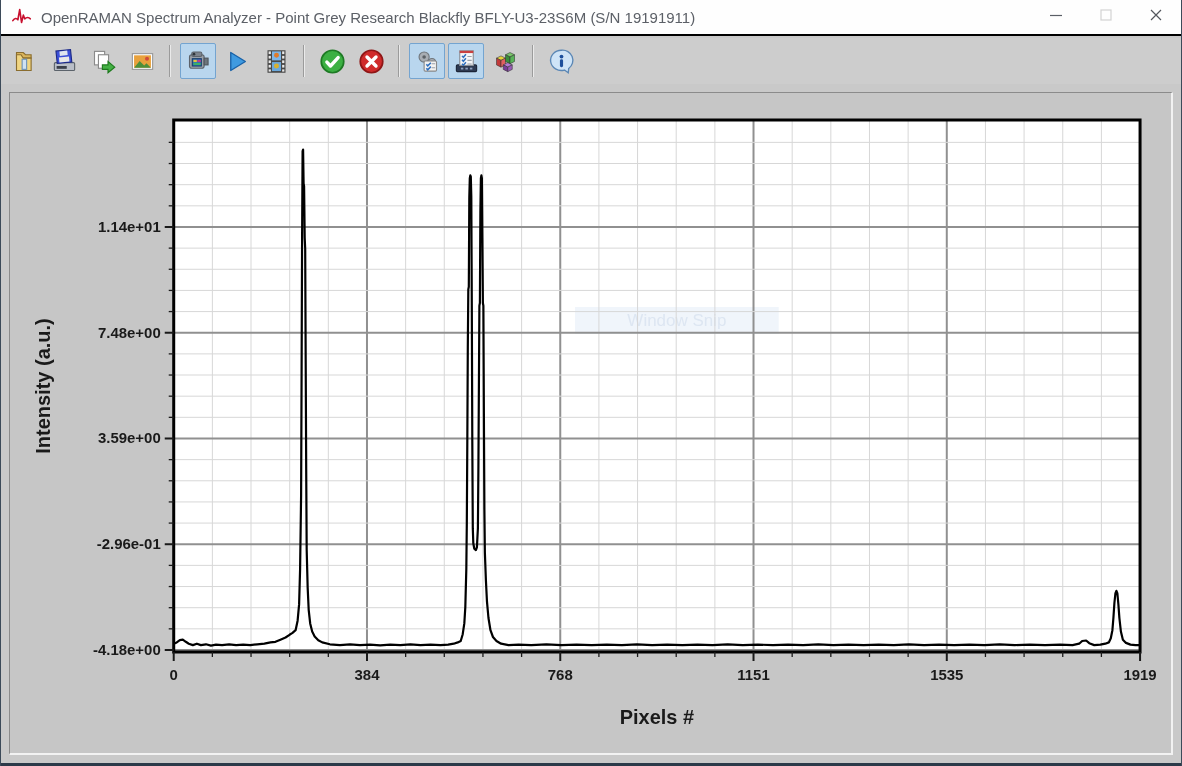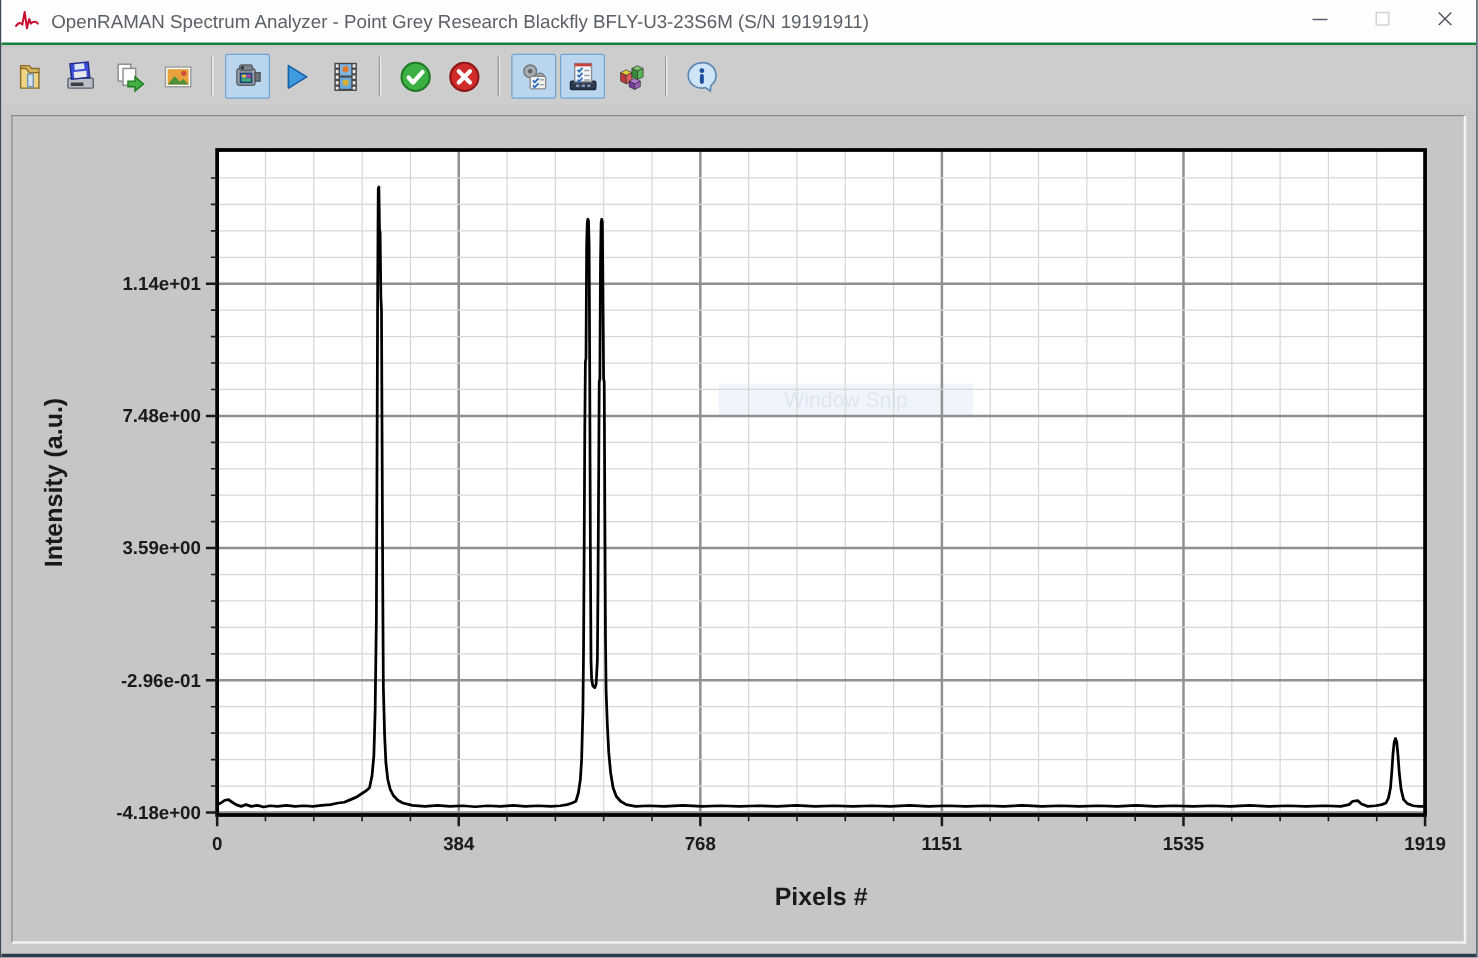--- a/index.html
+++ b/index.html
@@ -1,21 +1,21 @@
 <!DOCTYPE html>
 <html><head>
 <meta charset="utf-8">
 <style>
   * { box-sizing: border-box; }
   html,body { margin:0; padding:0; }
   body { background:#9aa0a6; font-family:"Liberation Sans", sans-serif; }
   .window { position:relative; width:1182px; height:766px; background:#c9c9c9;
             border-left:1px solid #3c4a59; border-right:1px solid #3c4a59; overflow:hidden; }
   .titlebar { position:absolute; top:0; left:0; right:0; height:36px; background:#fefefe;
-              display:flex; align-items:center; padding-left:10px; border-bottom:2px solid #15803d; }
+              display:flex; align-items:center; padding-left:10px; border-bottom:2px solid #000000; }
   .app-icon { width:22px; height:22px; margin-right:8px; flex:0 0 auto; }
   .app-icon svg { width:100%; height:100%; display:block; }
   .title-text { font-size:15px; color:#5c6067; white-space:nowrap; }
   .win-controls { margin-left:auto; display:flex; height:100%; }
   .win-ctrl { width:50px; height:100%; display:flex; align-items:center; justify-content:center; }
   .toolbar { position:absolute; top:38px; left:0; right:0; height:46px; background:#cdcdcd;
              display:flex; align-items:center; padding:0 6px; gap:3px; }
   .tb-btn { width:36px; height:36px; display:flex; align-items:center; justify-content:center;
             border:1px solid transparent; border-radius:2px; flex:0 0 auto; }
   .tb-btn.hl { background:#b9d6ee; border-color:#74a4d0; }

